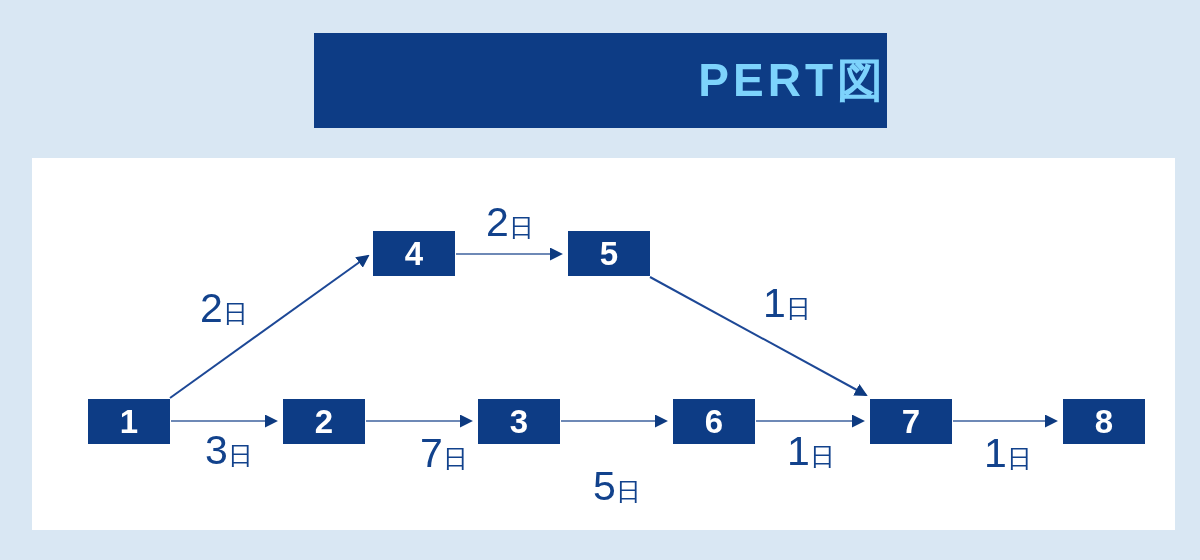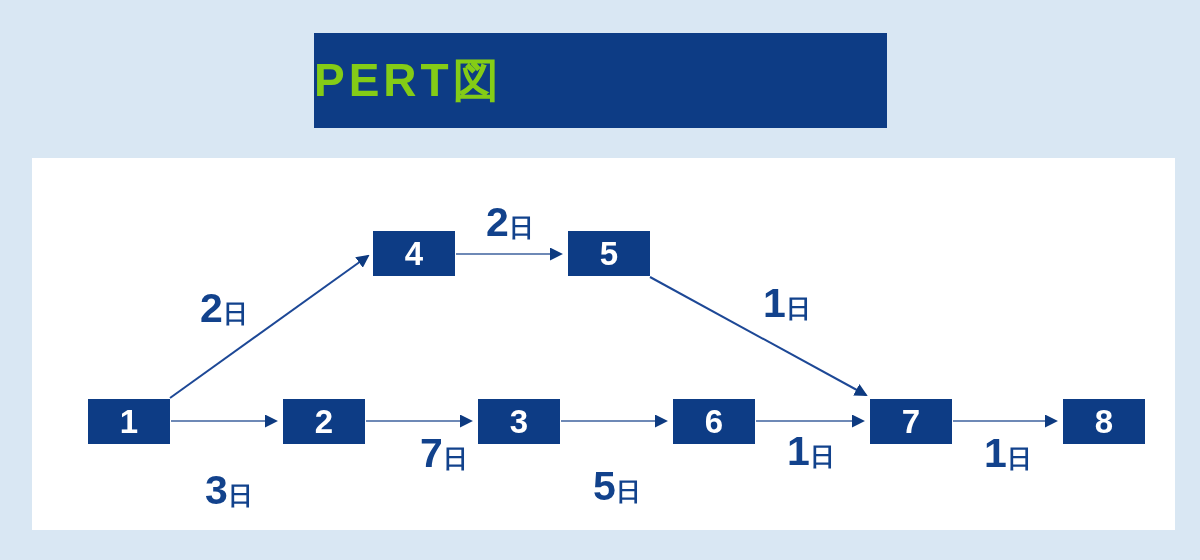--- a/index.html
+++ b/index.html
@@ -21,24 +21,24 @@
     font-family: "Liberation Sans", "DejaVu Sans", sans-serif;
     overflow: hidden;
   }
   .titlebar {
     position: absolute;
     left: 314px;
     top: 33px;
     width: 573px;
     height: 95px;
     background: var(--navy);
-    color: #84cc16;
+    color: #7dd3fc;
     display: flex;
     align-items: center;
-    justify-content: flex-start;
+    justify-content: flex-end;
     font-size: 46px;
     font-weight: bold;
     letter-spacing: 4px;
   }
   .panel {
     position: absolute;
     left: 32px;
     top: 158px;
     width: 1143px;
     height: 372px;
@@ -58,21 +58,21 @@
     align-items: center;
     justify-content: center;
     font-size: 33px;
     font-weight: bold;
     line-height: 1;
   }
   .edge-label {
     position: absolute;
     transform: translate(-50%, -50%);
     color: var(--label-text);
-    font-weight: bold;
+    font-weight: normal;
     white-space: nowrap;
     line-height: 1;
   }
   .edge-label .num  { font-size: 41px; }
   .edge-label .unit { font-size: 25px; }
 </style>
 </head>
 <body>
 
 <div class="titlebar">
@@ -88,21 +88,21 @@
     </defs>
   <line x1="139" y1="263" x2="244" y2="263" stroke-width="2" style="stroke: var(--edge-line);" marker-end="url(#arrow)"></line>
       <line x1="334" y1="263" x2="439" y2="263" stroke-width="2" style="stroke: var(--edge-line);" marker-end="url(#arrow)"></line>
       <line x1="529" y1="263" x2="634" y2="263" stroke-width="2" style="stroke: var(--edge-line);" marker-end="url(#arrow)"></line>
       <line x1="724" y1="263" x2="831" y2="263" stroke-width="2" style="stroke: var(--edge-line);" marker-end="url(#arrow)"></line>
       <line x1="921" y1="263" x2="1024" y2="263" stroke-width="2" style="stroke: var(--edge-line);" marker-end="url(#arrow)"></line>
       <line x1="424" y1="96" x2="529" y2="96" stroke-width="2" style="stroke: var(--edge-line);" marker-end="url(#arrow)"></line>
       <line x1="138" y1="240" x2="336" y2="98" stroke-width="2" style="stroke: var(--edge-diagonal);" marker-end="url(#arrow)"></line>
       <line x1="618" y1="119" x2="834" y2="237" stroke-width="2" style="stroke: var(--edge-diagonal);" marker-end="url(#arrow)"></line>
     </svg>
-<div class="edge-label" style="left: 197px; top: 292px; margin-top: 40px;"><span class="num">3</span><span class="unit">日</span></div>
+<div class="edge-label" style="left: 197px; top: 292px;"><span class="num">3</span><span class="unit">日</span></div>
     <div class="edge-label" style="left: 412px; top: 295px;"><span class="num">7</span><span class="unit">日</span></div>
     <div class="edge-label" style="left: 585px; top: 292px; margin-top: 36px;"><span class="num">5</span><span class="unit">日</span></div>
     <div class="edge-label" style="left: 779px; top: 293px;"><span class="num">1</span><span class="unit">日</span></div>
     <div class="edge-label" style="left: 976px; top: 295px;"><span class="num">1</span><span class="unit">日</span></div>
     <div class="edge-label" style="left: 478px; top: 64px;"><span class="num">2</span><span class="unit">日</span></div>
     <div class="edge-label" style="left: 192px; top: 150px;"><span class="num">2</span><span class="unit">日</span></div>
     <div class="edge-label" style="left: 755px; top: 145px;"><span class="num">1</span><span class="unit">日</span></div>
     <div class="node" style="left: 56px; top: 241px; width: 82px; height: 45px;">1</div>
     <div class="node" style="left: 251px; top: 241px; width: 82px; height: 45px;">2</div>
     <div class="node" style="left: 446px; top: 241px; width: 82px; height: 45px;">3</div>

